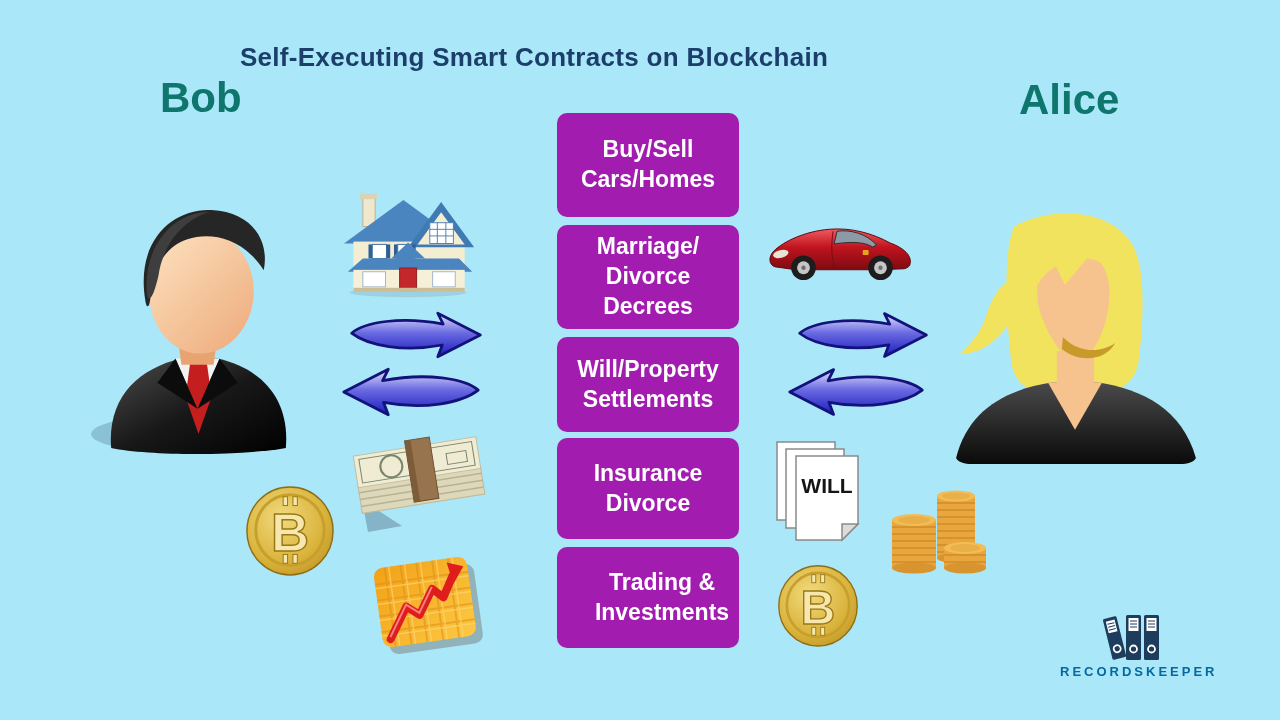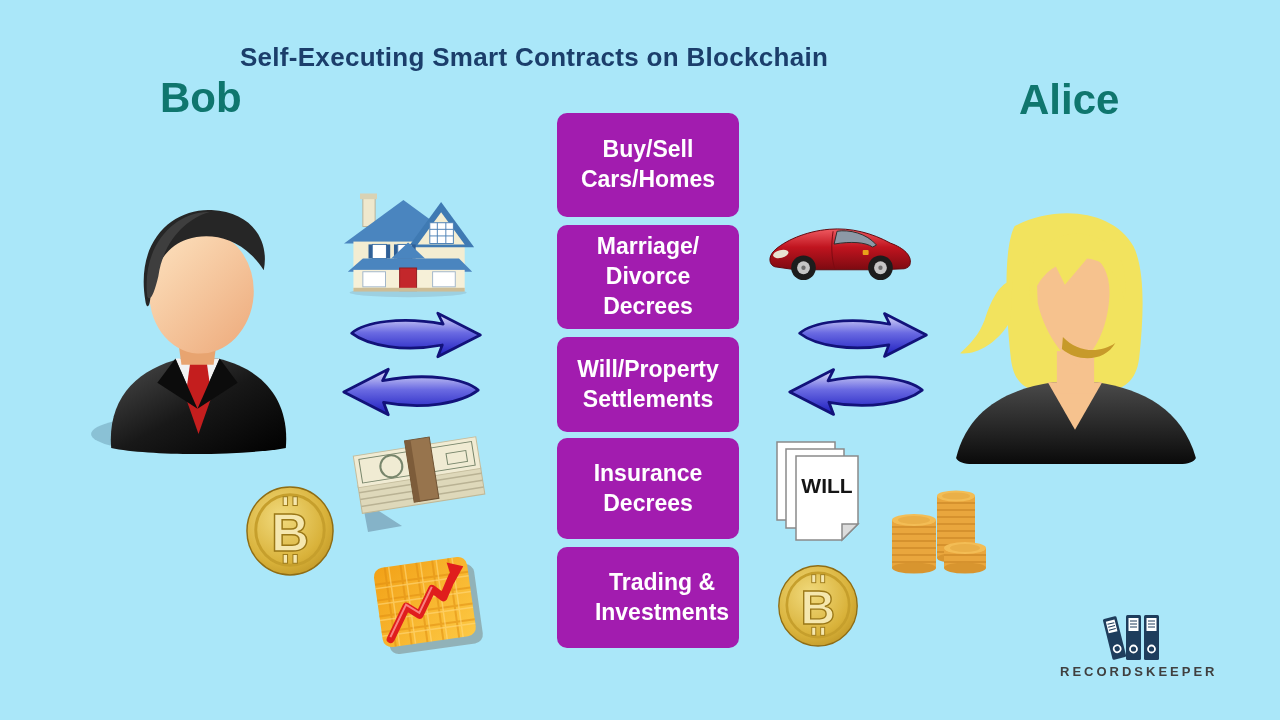--- a/index.html
+++ b/index.html
@@ -21,21 +21,21 @@
   .cb1 { top:113px; height:104px; }
   .cb2 { top:225px; height:104px; }
   .cb3 { top:337px; height:95px; }
   .cb4 { top:438px; height:101px; }
   .cb5 { top:547px; height:101px;padding-left:28px; }
 
   svg { display:block; overflow:visible; }
   .mirror { transform:scaleX(-1); }
 
   .logo-text { left:1060px; top:664px; width:160px; font-size:13px; font-weight:bold;
-               color:#404040; letter-spacing:3px; }
+               color:#0369a1; letter-spacing:3px; }
 </style>
 </head>
 <body>
 
 <svg width="0" height="0" style="position:absolute" aria-hidden="true">
   <defs>
     <linearGradient id="arrG" x1="0" y1="0" x2="0" y2="1">
       <stop offset="0" stop-color="#e3e3fa"></stop>
       <stop offset="0.45" stop-color="#6a6ae2"></stop>
       <stop offset="1" stop-color="#1c1cbe"></stop>
@@ -112,21 +112,21 @@
 </svg>
 
 <div class="abs contract-box cb1">Buy/Sell
 Cars/Homes</div>
 <div class="abs contract-box cb2">Marriage/
 Divorce
 Decrees</div>
 <div class="abs contract-box cb3">Will/Property
 Settlements</div>
 <div class="abs contract-box cb4">Insurance
-Decrees</div>
+Divorce</div>
 <div class="abs contract-box cb5">Trading &amp;
 Investments</div>
 
 <svg class="abs" style="left:344px; top:188px;" width="132" height="110" viewBox="0 0 140 115">
   <ellipse cx="68" cy="110" rx="62" ry="5" fill="#8fb9c9" opacity="0.5"></ellipse>
   <rect x="20" y="8" width="13" height="32" fill="#efe8cd" stroke="#b9b194"></rect>
   <rect x="17" y="5" width="18" height="6" fill="#d9d2b4"></rect>
   <polygon points="0,58 63,12 126,58" fill="#4a85bf"></polygon>
   <rect x="10" y="56" width="118" height="28" fill="#f3edd2"></rect>
   <polygon points="68,62 103,14 138,62" fill="#3f7ab3"></polygon>

